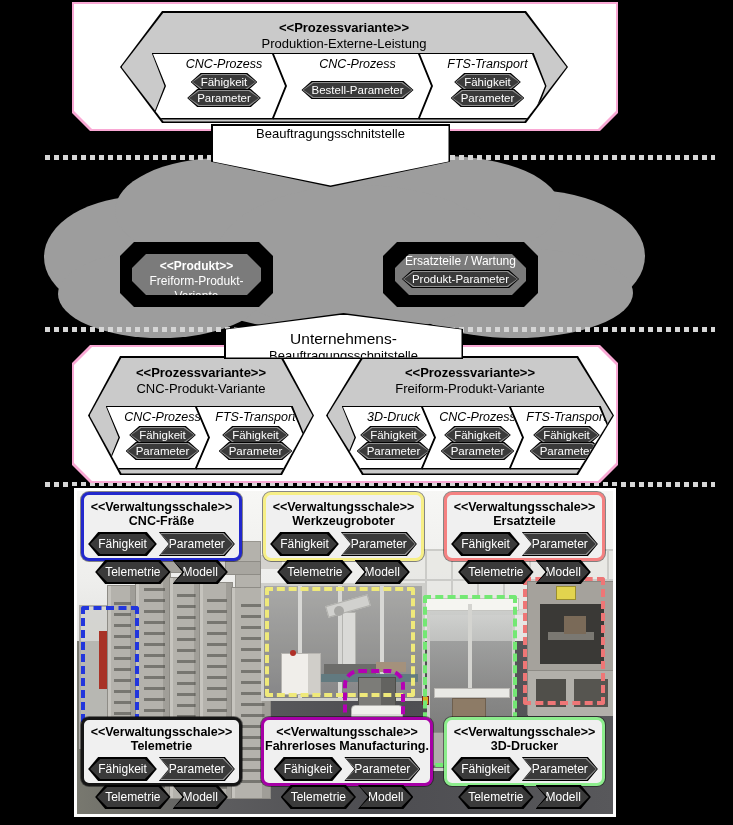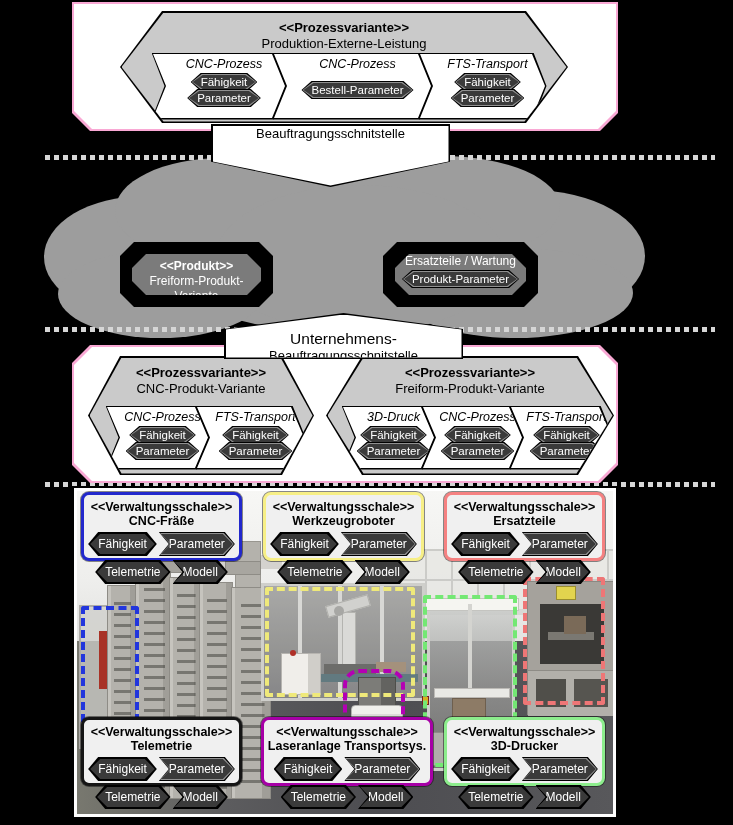--- a/index.html
+++ b/index.html
@@ -499,21 +499,21 @@
         <span class="hx nl shx">
             <span class="hx-m">
               <span class="hx-i">Modell</span>
             </span>
           </span>
       </div>
     </div>
 
     <div class="shell" style="left: 184px; top: 226px; width: 172px; border-color: rgb(166, 0, 166);">
       <div class="shell-st">&lt;&lt;Verwaltungsschale&gt;&gt;</div>
-      <div class="shell-nm">Laseranlage Transportsys.</div>
+      <div class="shell-nm">Fahrerloses Manufacturing.</div>
       <div class="shell-row">
         <span class="hx shx">
             <span class="hx-m">
               <span class="hx-i">Fähigkeit</span>
             </span>
           </span>
         <span class="hx nl lit shx">
             <span class="hx-m">
               <span class="hx-i">Parameter</span>
             </span>

